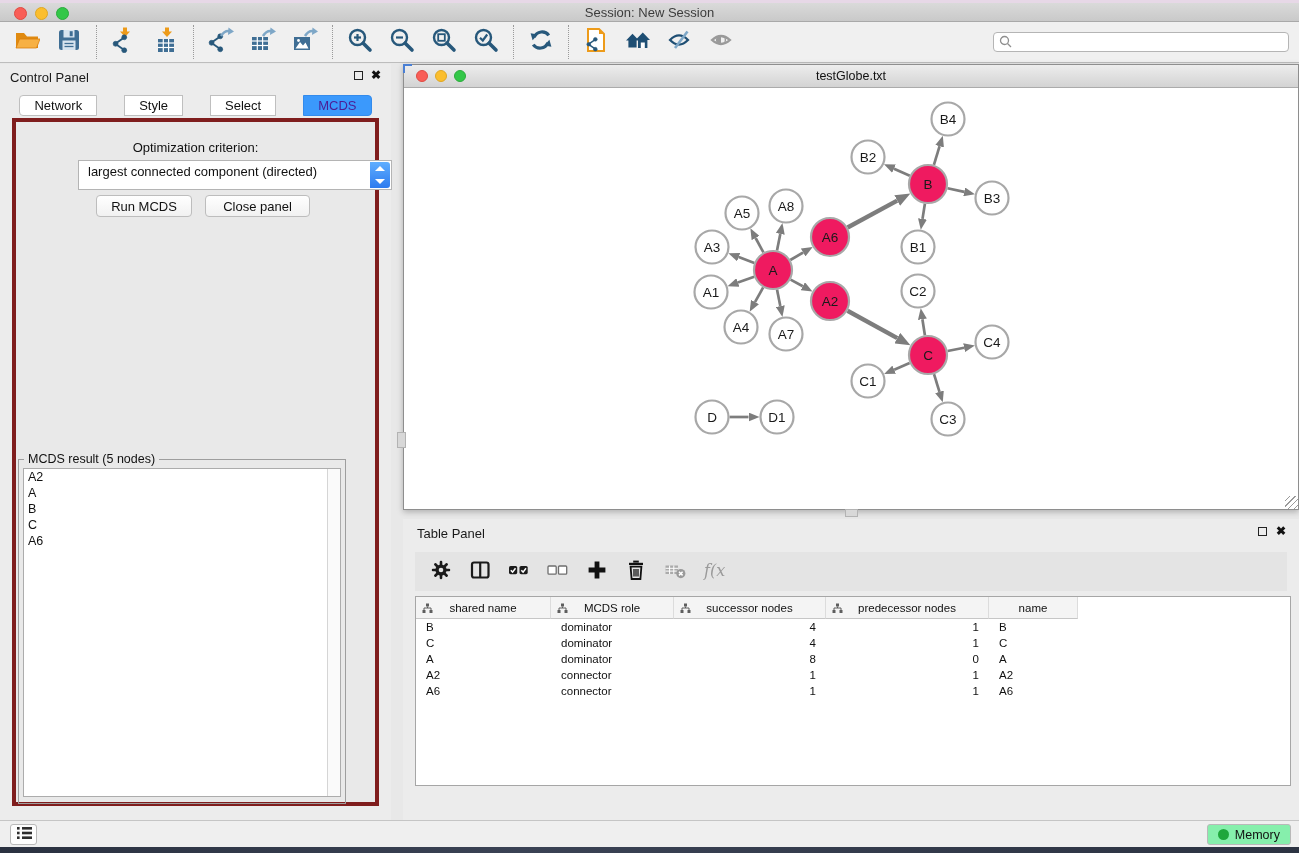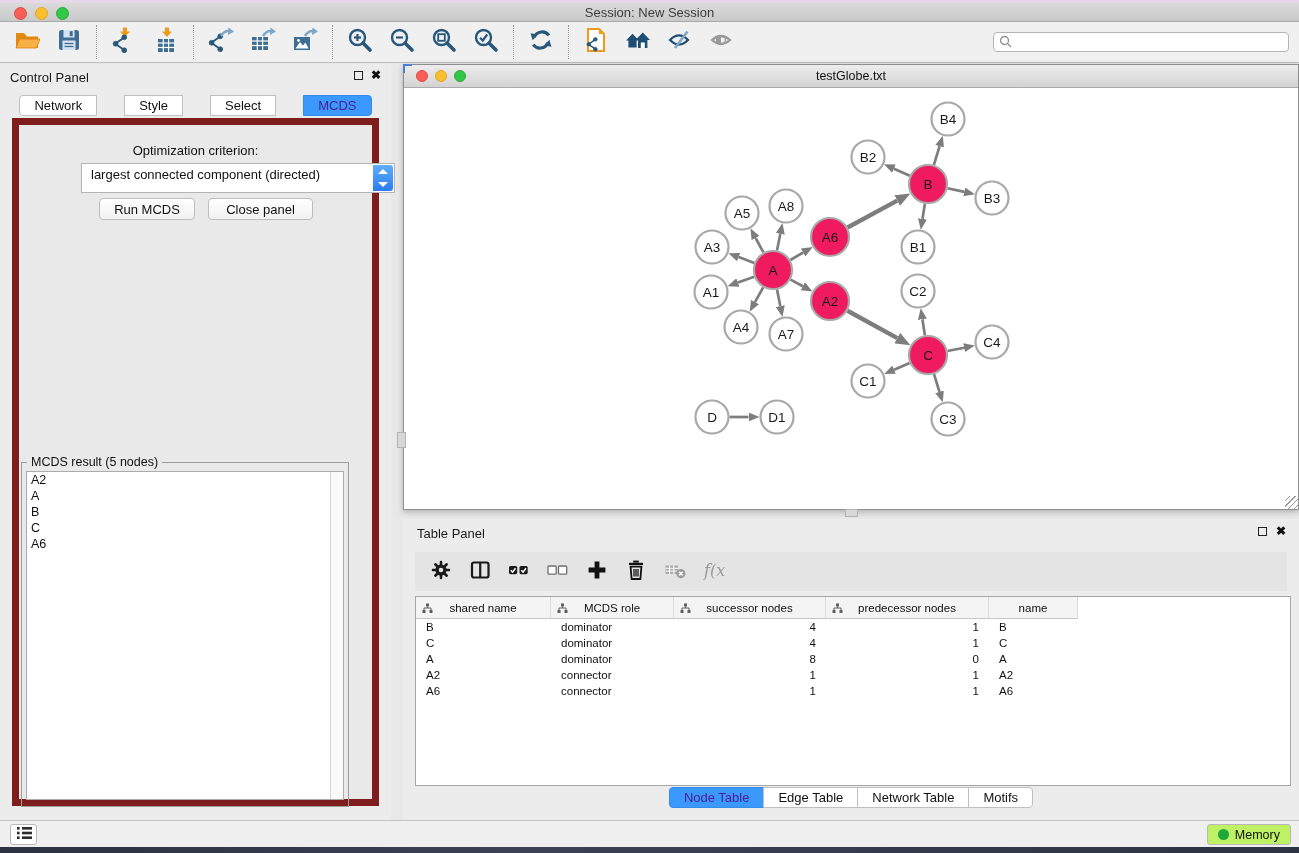--- a/index.html
+++ b/index.html
@@ -41,21 +41,21 @@
 
   .tabs { display:flex; justify-content:center; }
   .cp-tabs { position:absolute; left:0; right:0; top:31px;gap:28px; }
   .tab { height:21px; line-height:20px; padding:0 14px; font-size:13px; background:#FFFFFF;
     border:1px solid #BFBFBF; margin-left:-1px; color:#111; }
   .tab.first { border-radius:4px 0 0 4px; margin-left:0; }
   .tab.last { border-radius:0 4px 4px 0; }
   .tab.active { background:#3B99FC; border-color:#338BEC; color:#4c1d95; }
 
   .cp-inner { position:absolute; left:12px; top:54px; width:367px; height:688px;
-    background:#E9E9E9; border:7px solid #7f1d1d;text-decoration:underline; }
+    background:#E9E9E9; border:4px solid #7f1d1d;text-decoration:underline; }
   .opt-label { position:absolute; left:0; right:0; top:18px; text-align:center; font-size:13px; color:#111; }
   .dropdown { position:absolute; left:30px; top:38px; width:314px; height:30px; background:#FFFFFF;
     border:1px solid #B4B4B4; border-radius:0;margin-left:32px; }
   .dd-text { position:absolute; left:9px; top:3px; font-size:13px; color:#111; }
   .dd-stepper { position:absolute; right:1px; top:1px; bottom:1px; width:20px; border-radius:0 3px 3px 0;
     background:linear-gradient(#5FAEFF,#2D7BEF); }
   .dd-stepper .up, .dd-stepper .dn { position:absolute; left:5px; width:0; height:0;
     border-left:5px solid transparent; border-right:5px solid transparent; }
   .dd-stepper .up { top:4px; border-bottom:5px solid #fff; }
   .dd-stepper .dn { bottom:4px; border-top:5px solid #fff; }
@@ -114,21 +114,21 @@
   .tr { display:flex; height:16px; }
   .td { height:16px; line-height:16px; font-size:11.5px; color:#111; padding:0 10px;
     overflow:hidden; white-space:nowrap; }
   .tp-tabs { position:absolute; left:0; right:0; top:268px; }
 
   
   .status-bar { position:absolute; left:0; top:820px; width:1299px; height:27px;
     background:#EFEFEF; border-top:1px solid #C5C5C5; }
   .task-btn { position:absolute; left:10px; top:3px; width:27px; height:21px; background:#FDFDFD;
     border:1px solid #B9B9B9; border-radius:3px; display:flex; align-items:center; justify-content:center; }
-  .memory-btn { position:absolute; right:8px; top:3px; height:21px; padding:0 10px; background:#bef264;
+  .memory-btn { position:absolute; right:8px; top:3px; height:21px; padding:0 10px; background:#86efac;
     border:1px solid #B9B9B9; border-radius:3px; display:flex; align-items:center; gap:6px;
     font-size:12.5px; color:#111; }
   .mem-dot { width:11px; height:11px; border-radius:50%; background:#1FA73C; }
   .desktop-strip { position:absolute; left:0; top:847px; width:1299px; height:6px;
     background:linear-gradient(90deg,#2A3140,#3A4254 40%,#2C3342); }
 </style>
 </head>
 <body>
 
 <div class="app">
@@ -657,26 +657,20 @@
           </div>
           <div class="tr">
             <div class="td" style="width: 135px; text-align: left;">A6</div>
             <div class="td" style="width: 123px; text-align: left;">connector</div>
             <div class="td" style="width: 152px; text-align: right;">1</div>
             <div class="td" style="width: 163px; text-align: right;">1</div>
             <div class="td" style="width: 89px; text-align: left;">A6</div>
           </div>
         </div>
     </div>
-    <div class="tabs tp-tabs" id="tp-tabs">
-        <span class="tab first active">Node Table</span>
-        <span class="tab">Edge Table</span>
-        <span class="tab">Network Table</span>
-        <span class="tab last">Motifs</span>
-      </div>
   </div>
 
   <div class="status-bar">
     <div class="task-btn">
       <span>
         <svg width="20" height="18">
             <g fill="#2E2E2E">
               <rect x="3" y="3" width="2.6" height="2.6"></rect>
               <rect x="8" y="3" width="10" height="2.6"></rect>
               <rect x="3" y="7.7" width="2.6" height="2.6"></rect>

